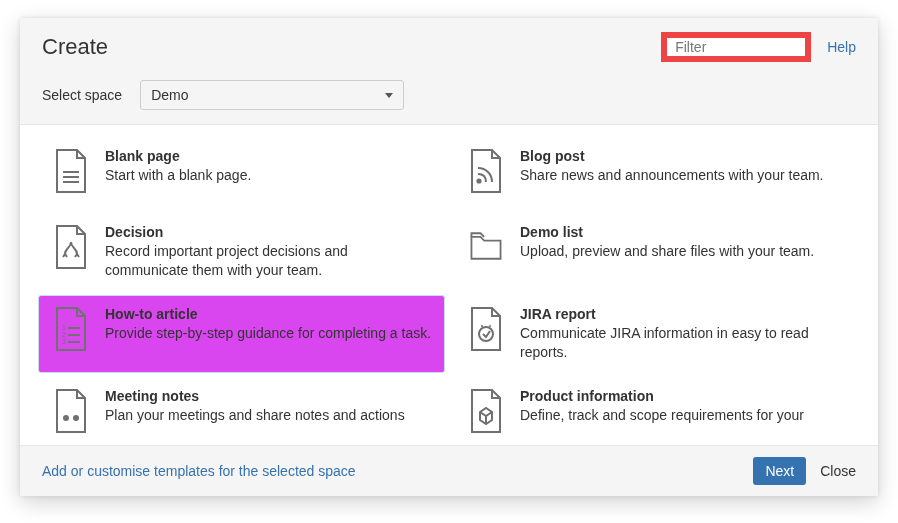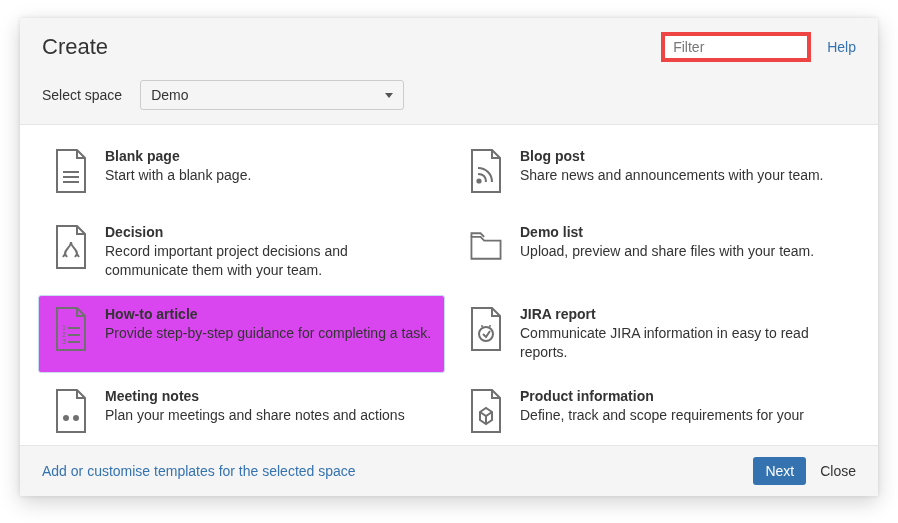--- a/index.html
+++ b/index.html
@@ -38,21 +38,21 @@
     font-weight: 400;
     color: #333;
     text-align: center;
   }
   .header-right {
     display: flex;
     align-items: center;
     gap: 16px;
   }
   .filter-input {
-    border: 4px solid #ef4444;
+    border: 6px solid #ef4444;
     padding: 5px 8px;
     font-size: 14px;
     width: 150px;
     height: 30px;
     color: #333;
   }
   .filter-input::placeholder { color: #777; }
   .help-link {
     color: #3572b0;
     font-size: 14px;

